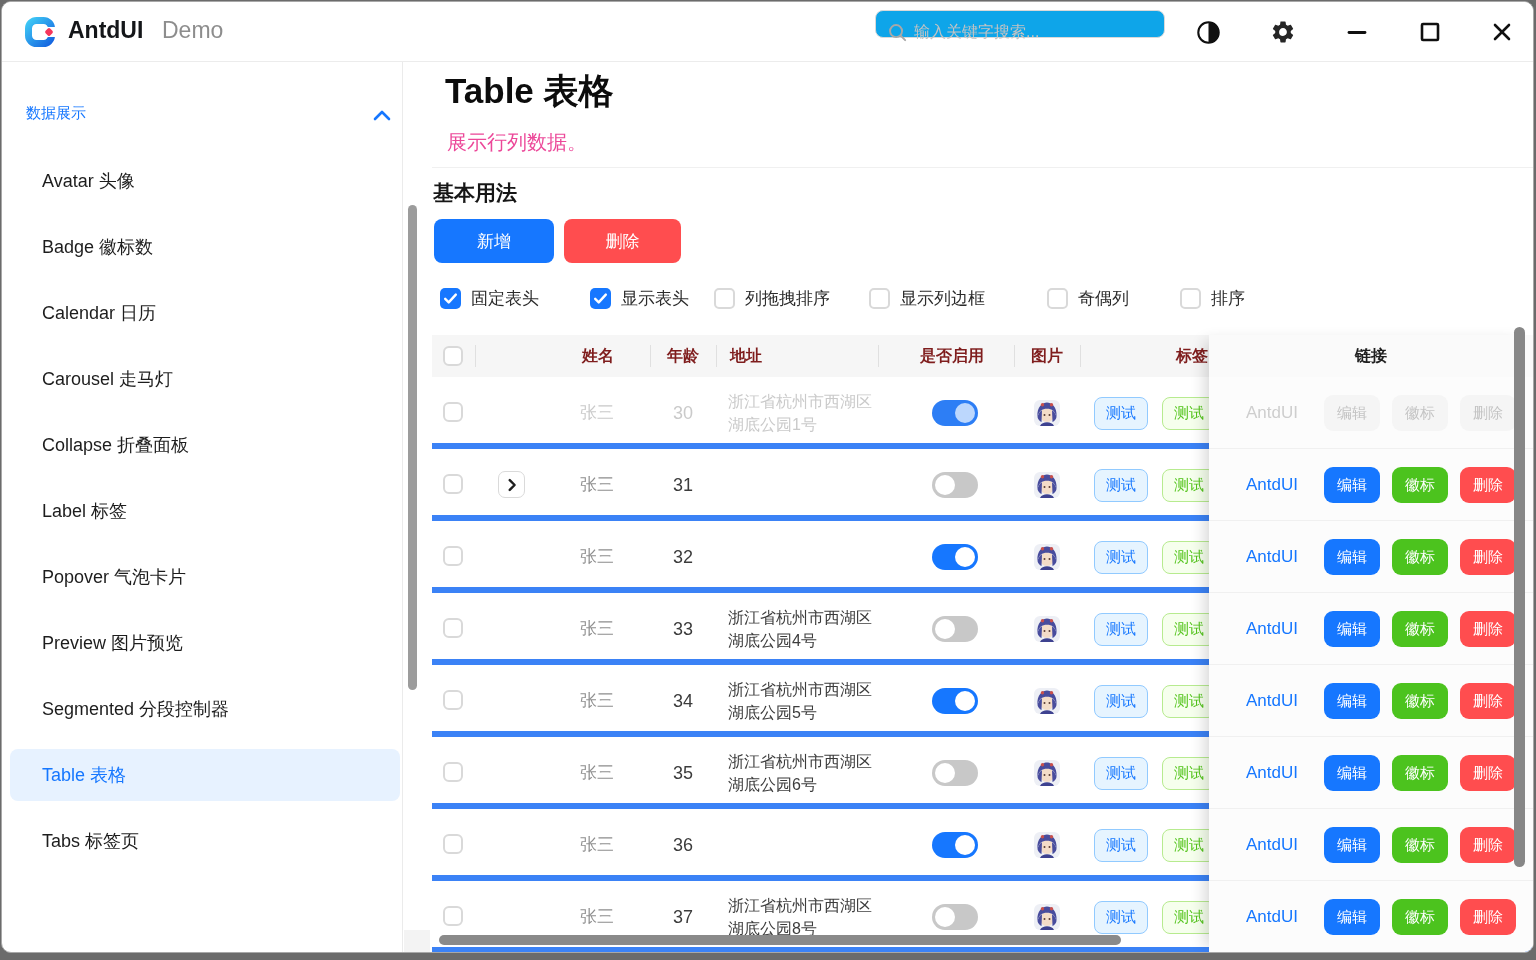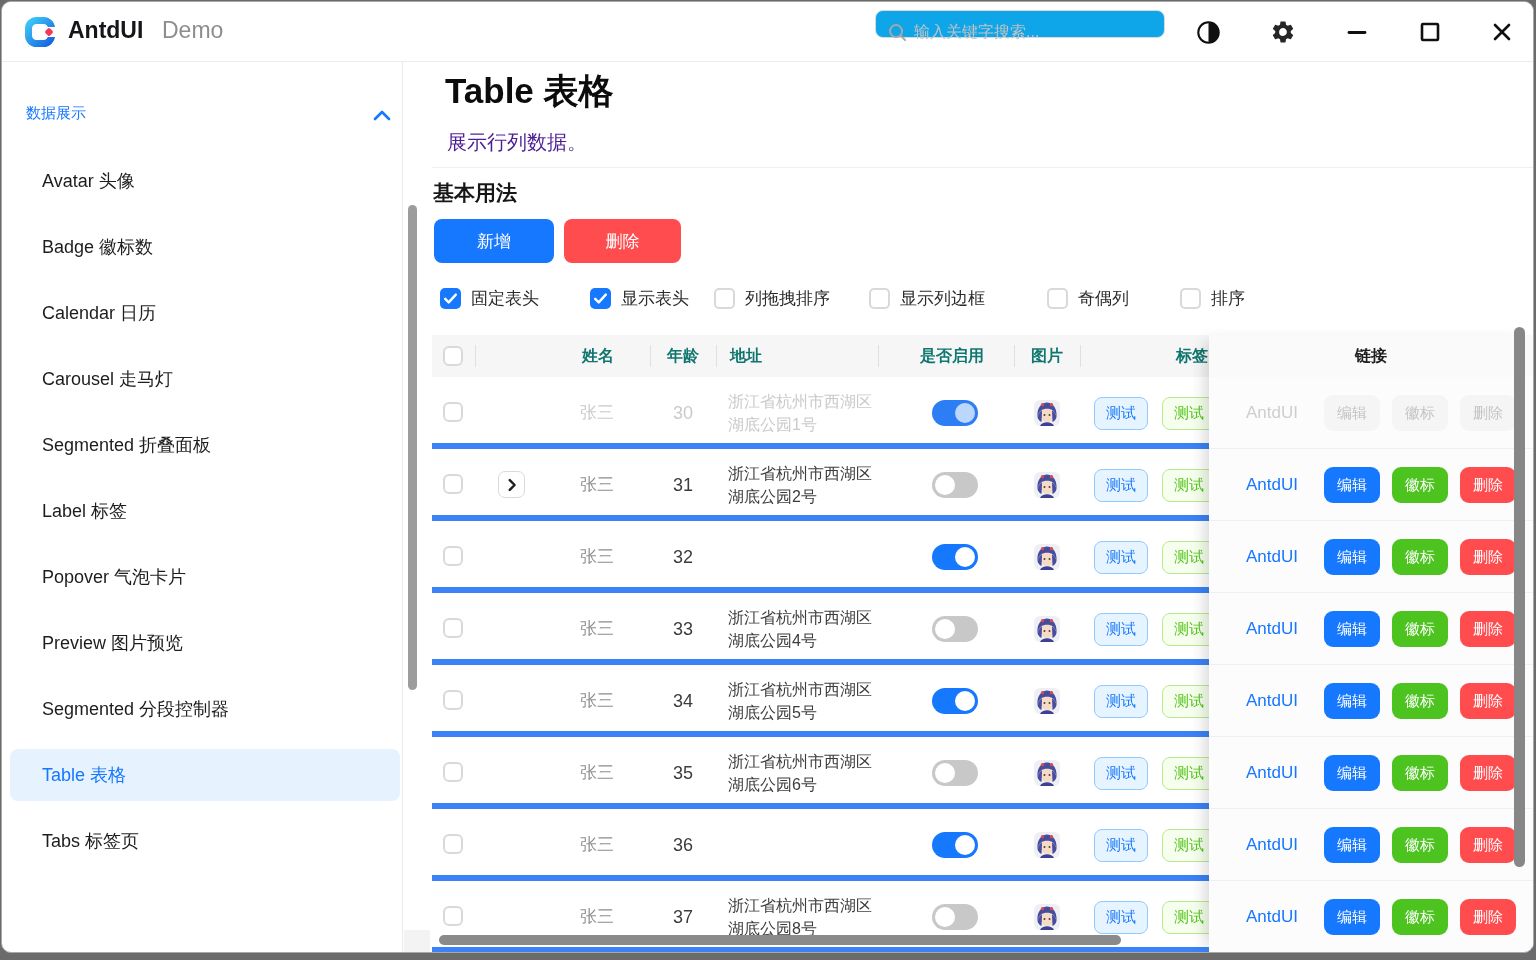--- a/index.html
+++ b/index.html
@@ -29,35 +29,35 @@
   .side-chevron { position:absolute; left:369px; top:104px; }
   #sidebar-list { position:absolute; left:0; top:146px; width:400px; }
   .side-item { position:relative; height:66px; cursor:pointer; }
   .side-item .hl { position:absolute; left:8px; right:2px; top:7px; bottom:7px; border-radius:8px; background:#e7f2ff; display:none; }
   .side-item.selected .hl { display:block; }
   .side-item .lbl { position:absolute; left:40px; top:0; height:66px; display:flex; align-items:center; font-size:18px; color:#1d1d1d; }
   .side-item.selected .lbl { color:#1677ff; }
   .side-scroll { position:absolute; left:406px; top:203px; width:9px; height:485px; background:#9c9c9c; border-radius:5px; z-index:35; }
   
   .page-title { position:absolute; left:443px; top:66px; font-size:35px; font-weight:bold; color:#0c0c0c; }
-  .page-sub { position:absolute; left:445px; top:127px; font-size:20px; color:#4c1d95; }
+  .page-sub { position:absolute; left:445px; top:127px; font-size:20px; color:#ec4899; }
   .divider1 { position:absolute; left:430px; right:0; top:165px; height:1px; background:#f0f0f0; }
   .section-title { position:absolute; left:431px; top:177px; font-size:21px; font-weight:bold; color:#161616; }
   .btn { position:absolute; top:217px; height:44px; border-radius:8px; color:#fff; font-size:17px; display:flex; align-items:center; justify-content:center; cursor:pointer; }
   .btn-add { left:432px; width:120px; background:#1677ff; }
   .btn-del { left:562px; width:117px; background:#ff4d4f; }
   
   .opt { position:absolute; top:283px; height:26px; display:flex; align-items:center; gap:10px; font-size:17px; color:#2b2b2b; cursor:pointer; }
   .cb { width:21px; height:21px; border-radius:5px; flex:0 0 auto; position:relative; }
   .cb.checked { background:#1677ff; }
   .cb.un { background:#fff; border:2px solid #d9d9d9; }
   .cb svg { position:absolute; left:2px; top:2px; }
   
   .thead { position:absolute; left:430px; right:0; top:333px; height:42px; background:#f6f6f6; z-index:1; }
-  .th { position:absolute; top:0; height:42px; line-height:42px; font-size:16px; font-weight:bold; color:#0f766e; text-align:center; white-space:nowrap; }
+  .th { position:absolute; top:0; height:42px; line-height:42px; font-size:16px; font-weight:bold; color:#7f1d1d; text-align:center; white-space:nowrap; }
   .th.left { text-align:left; }
   .hsep { position:absolute; top:10px; width:1px; height:22px; background:#e0e0e0; }
   .hd-check { position:absolute; left:11px; top:11px; }
   .rowcb { width:20px; height:20px; border-radius:6px; border:2px solid #d9d9d9; background:#fff; cursor:pointer; }
   .trow { position:absolute; left:430px; right:0; height:72px; background:#fff; border-bottom:6px solid #3b82f6; z-index:1; }
   .c-check { position:absolute; left:11px; top:25px; }
   .c-expand { position:absolute; left:66px; top:22px; width:27px; height:27px; border:1px solid #dadada; border-radius:7px; background:#fff; display:flex; align-items:center; justify-content:center; cursor:pointer; }
   .c-name { position:absolute; left:115px; width:100px; top:0; height:72px; line-height:72px; text-align:center; font-size:17px; color:#8f8f8f; }
   .c-age  { position:absolute; left:221px; width:60px; top:0; height:72px; line-height:72px; text-align:center; font-size:18px; color:#3c3c3c; }
   .c-addr { position:absolute; left:296px; width:146px; top:0; height:72px; display:flex; align-items:center; font-size:16px; line-height:23px; color:#3c3c3c; }
@@ -163,21 +163,21 @@
       <div class="side-item">
 
     <div class="lbl">Calendar 日历</div>
   </div>
       <div class="side-item">
 
     <div class="lbl">Carousel 走马灯</div>
   </div>
       <div class="side-item">
 
-    <div class="lbl">Segmented 折叠面板</div>
+    <div class="lbl">Collapse 折叠面板</div>
   </div>
       <div class="side-item">
 
     <div class="lbl">Label 标签</div>
   </div>
       <div class="side-item">
 
     <div class="lbl">Popover 气泡卡片</div>
   </div>
       <div class="side-item">
@@ -294,21 +294,20 @@
         <div class="c-check">
           <div class="rowcb"></div>
         </div>
         <div class="c-expand">
           <svg width="18" height="18" viewBox="0 0 24 24">
             <polyline points="9 5.5 15.5 12 9 18.5" fill="none" stroke="#1f1f1f" stroke-width="3.2" stroke-linecap="round" stroke-linejoin="round"></polyline>
           </svg>
         </div>
         <div class="c-name">张三</div>
         <div class="c-age">31</div>
-        <div class="c-addr">浙江省杭州市西湖区湖底公园2号</div>
         <div class="c-switch">
           <div class="switch off">
             <div class="knob"></div>
           </div>
         </div>
         <div class="c-avatar"><svg width="26" height="26" viewBox="0 0 26 26">
             <rect width="26" height="26" rx="6" fill="#edeff5"></rect>
             <path d="M6 26 C8 21 18 21 20 26 Z" fill="#3e4290"></path>
             <circle cx="13" cy="15" r="7" fill="#f4dcc8"></circle>
             <path d="M3.5 17 C2.5 6.5 9 2.5 13 2.5 C17 2.5 23.5 6.5 22.5 17 C21 11 18 8.8 13 8.8 C8 8.8 5 11 3.5 17 Z" fill="#484c9d"></path>

